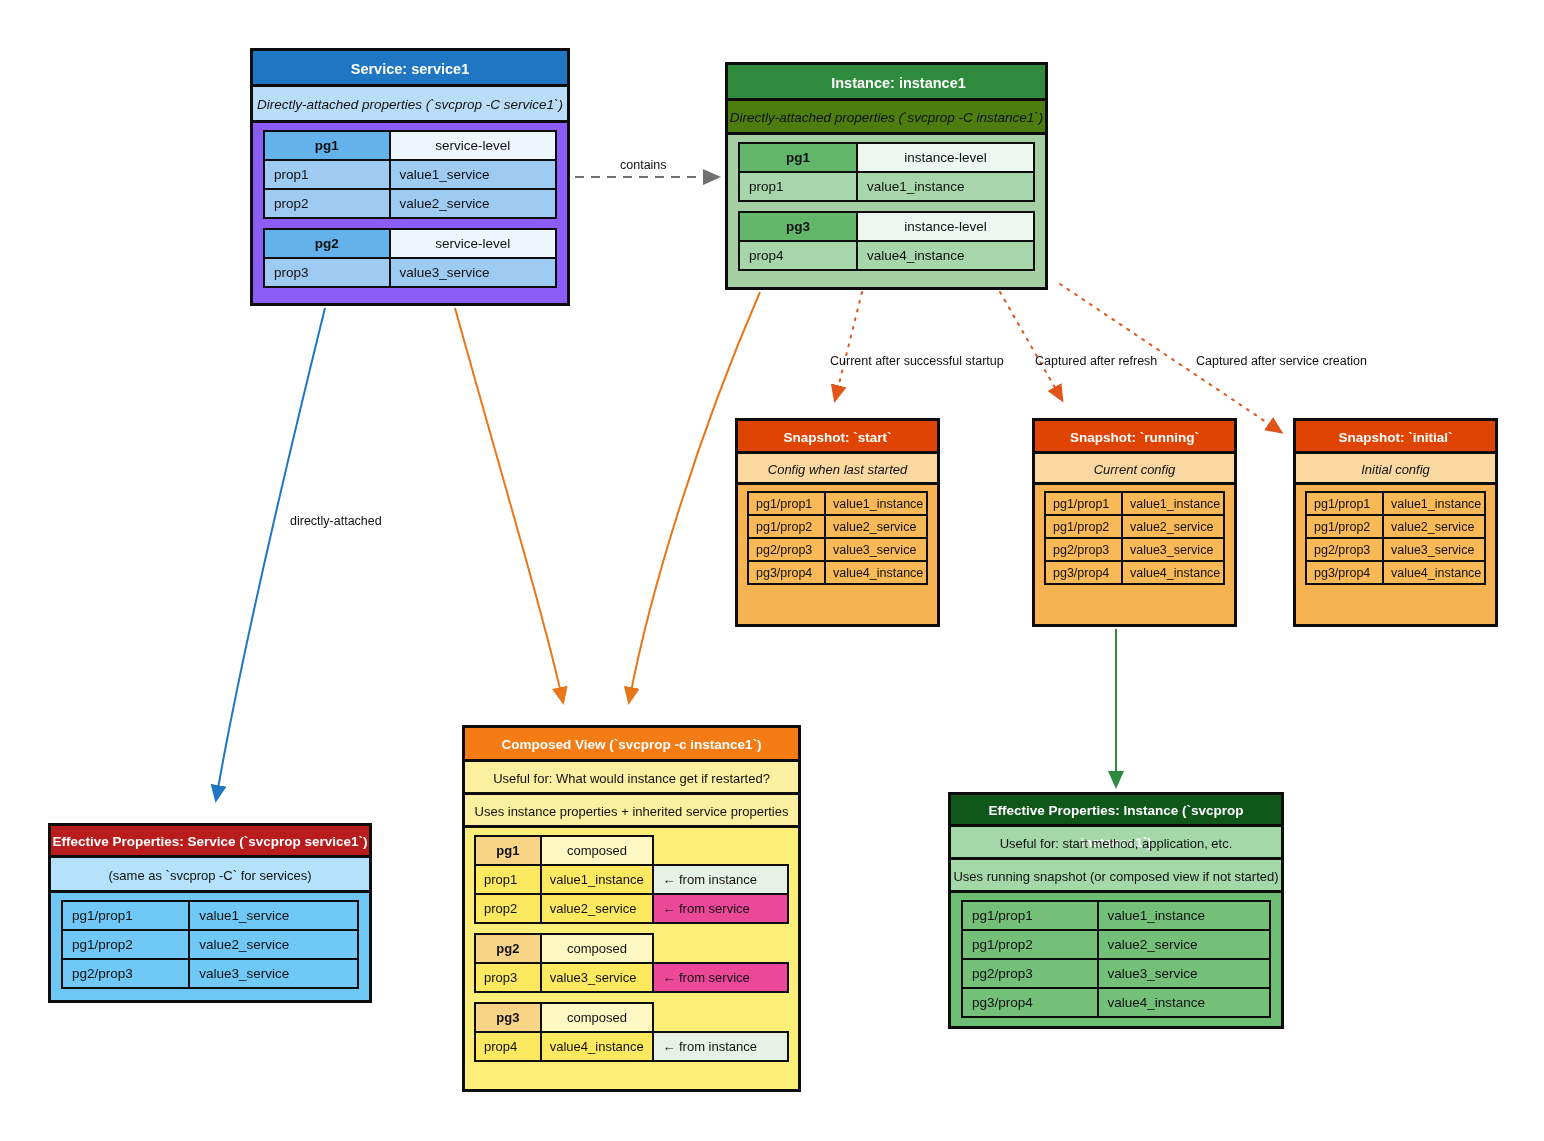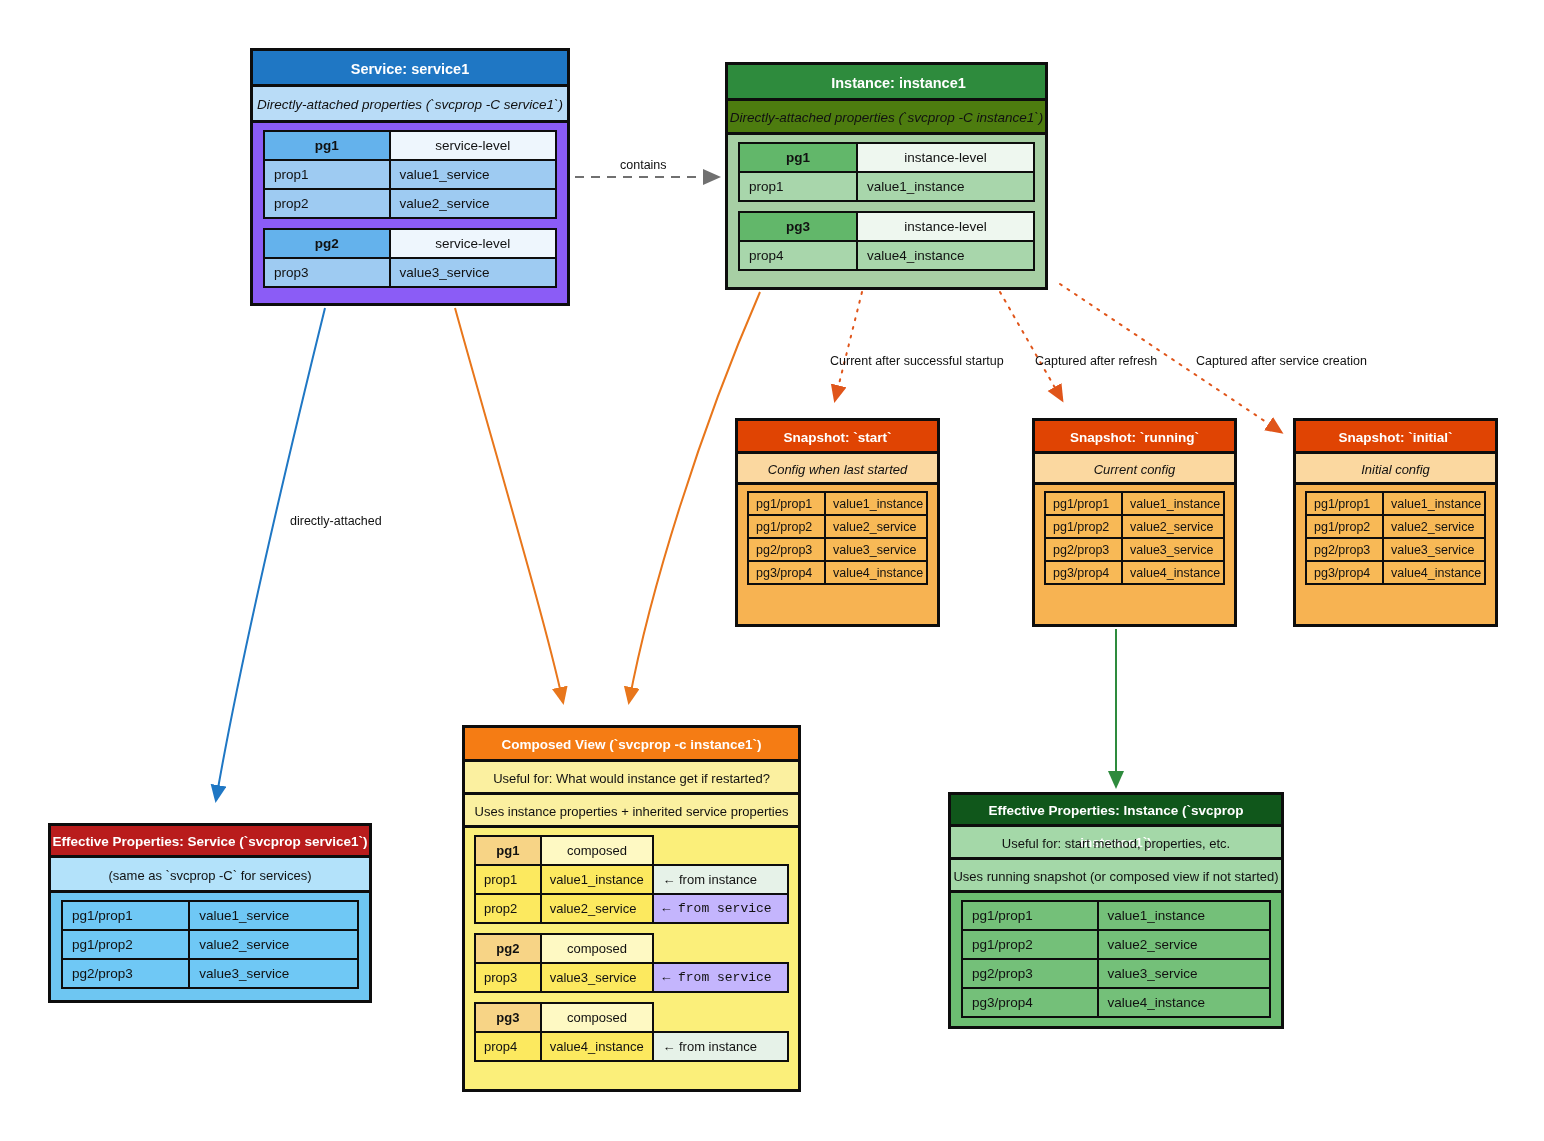--- a/index.html
+++ b/index.html
@@ -65,21 +65,21 @@
   #composed-node .body{padding:7px 9px 8px 9px;}
   #composed-node table.grp{margin-bottom:9px;}
   #composed-node table.grp:last-child{margin-bottom:0;}
   #composed-node td{height:29px;font-size:13px;padding:0 8px;color:#111;}
   #composed-node td.pgname{background:#f7d486;font-weight:bold;text-align:center;width:21%;}
   #composed-node td.pglevel{background:#fef9c3;text-align:center;width:36%;}
   #composed-node td.blank{background:#fbef7a;border:none;}
   #composed-node td.k{background:#fce95f;width:21%;}
   #composed-node td.v{background:#fce95f;width:36%;}
   #composed-node td.src-inst{background:#e6f2e8;}
-  #composed-node td.src-svc{background:#c4b5fd;font-family:Liberation Mono, monospace;}
+  #composed-node td.src-svc{background:#ec4899;}
 
   
   #eff-service-node{left:48px;top:823px;width:324px;height:180px;background:#6ec6f2;}
   #eff-service-node .hdr{background:#b91c1c;height:32px;line-height:32px;font-size:13.5px;}
   #eff-service-node .sub{background:#b3e2fa;height:35px;line-height:35px;font-size:13px;color:#111;}
   #eff-service-node .body{padding:7px 10px 9px 10px;}
   #eff-service-node td{height:29px;font-size:13.5px;padding:0 9px;background:#6fc8f5;color:#111;}
   #eff-service-node td.k{width:43%;}
 
   
@@ -366,21 +366,21 @@
           <td class="k">pg2/prop3</td>
           <td class="v">value3_service</td>
         </tr>
       </tbody>
         </table>
     </div>
   </div>
 
   <div class="node" id="eff-instance-node">
     <div class="hdr">Effective Properties: Instance (`svcprop instance1`)</div>
-    <div class="line">Useful for: start method, properties, etc.</div>
+    <div class="line">Useful for: start method, application, etc.</div>
     <div class="line">Uses running snapshot (or composed view if not started)</div>
     <div class="body">
       <table class="grp">
         <tbody>
             <tr>
           <td class="k">pg1/prop1</td>
           <td class="v">value1_instance</td>
         </tr>
         <tr>
           <td class="k">pg1/prop2</td>

